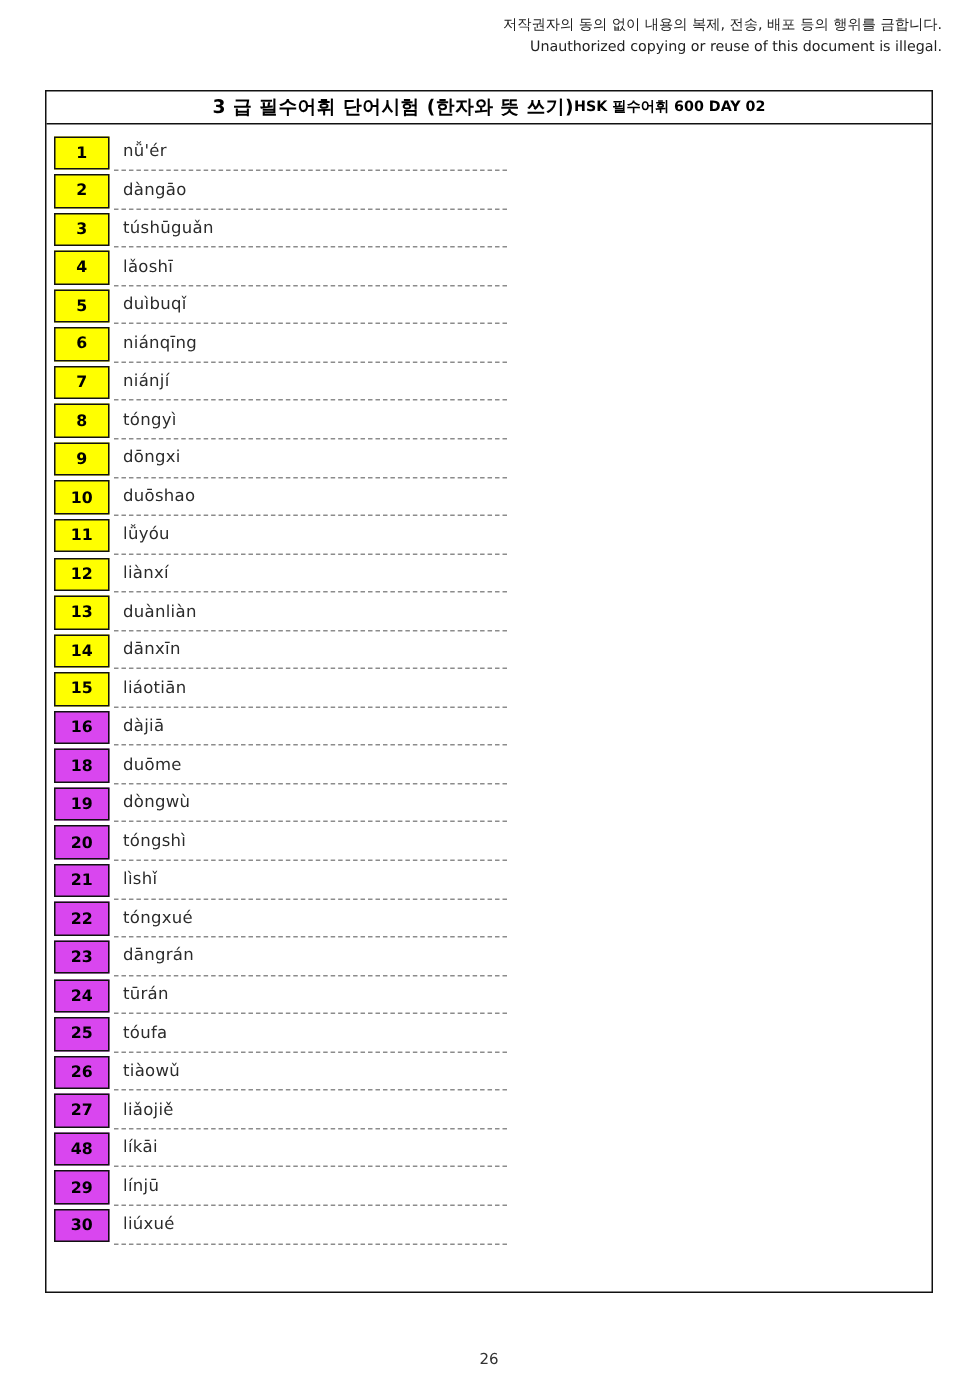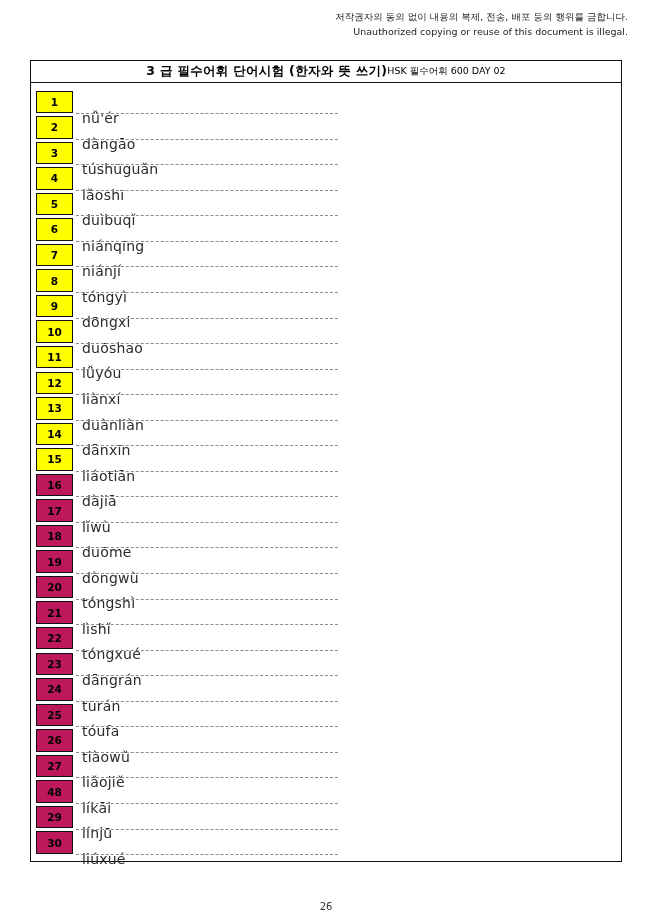--- a/index.html
+++ b/index.html
@@ -34,51 +34,51 @@
     padding: 0 7px 0 7px;
   }
   .header-title {
     font-weight: bold;
     font-size: 12.5px;
     letter-spacing: 0.3px;
     color: #000000;
     white-space: nowrap;
   }
   .header-right {
-    font-weight: normal;
+    font-weight: bold;
     font-size: 9.5px;
     color: #000000;
     white-space: nowrap;
   }
   .rows {
     position: relative;
     padding: 7px 0 0 5px;
   }
   .row {
     position: relative;
     height: 25.55px;
   }
   .num-cell {
     position: absolute;
     left: 0; top: 0.5px;
     width: 37px; height: 22.5px;
     border: 1.5px solid #111111;
-    background: #be185d;
+    background: #d946ef;
     display: flex;
     align-items: center;
     justify-content: center;
     font-size: 10.5px;
     font-weight: bold;
     color: #000000;
   }
   .num-cell.hl { background: var(--hl, #ffff00); }
   .pinyin {
     position: absolute;
-    left: 46px; top: 20px;
-    font-size: 14px;
+    left: 46px; top: 4px;
+    font-size: 11px;
     color: #2b2b2b;
     letter-spacing: 0.2px;
     white-space: nowrap;
   }
   .dash {
     position: absolute;
     left: 40px; top: 23.2px;
     width: 262px; height: 0;
     border-bottom: 1.2px dashed var(--dash, #8c8c8c);
   }
@@ -212,27 +212,20 @@
   </div>
       <div class="row">
     <div class="num-cell">
       <span>16</span>
     </div>
     <span class="pinyin">dàjiā</span>
     <span class="dash"></span>
   </div>
       <div class="row">
     <div class="num-cell">
-      <span>17</span>
-    </div>
-    <span class="pinyin">lǐwù</span>
-    <span class="dash"></span>
-  </div>
-      <div class="row">
-    <div class="num-cell">
       <span>18</span>
     </div>
     <span class="pinyin">duōme</span>
     <span class="dash"></span>
   </div>
       <div class="row">
     <div class="num-cell">
       <span>19</span>
     </div>
     <span class="pinyin">dòngwù</span>

